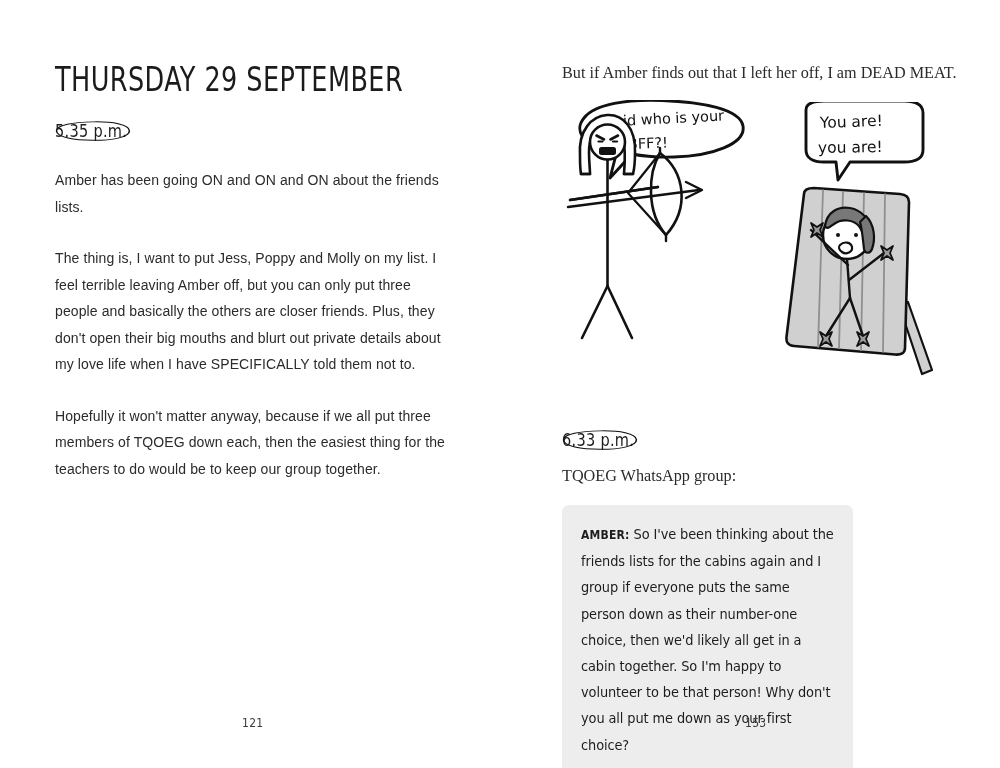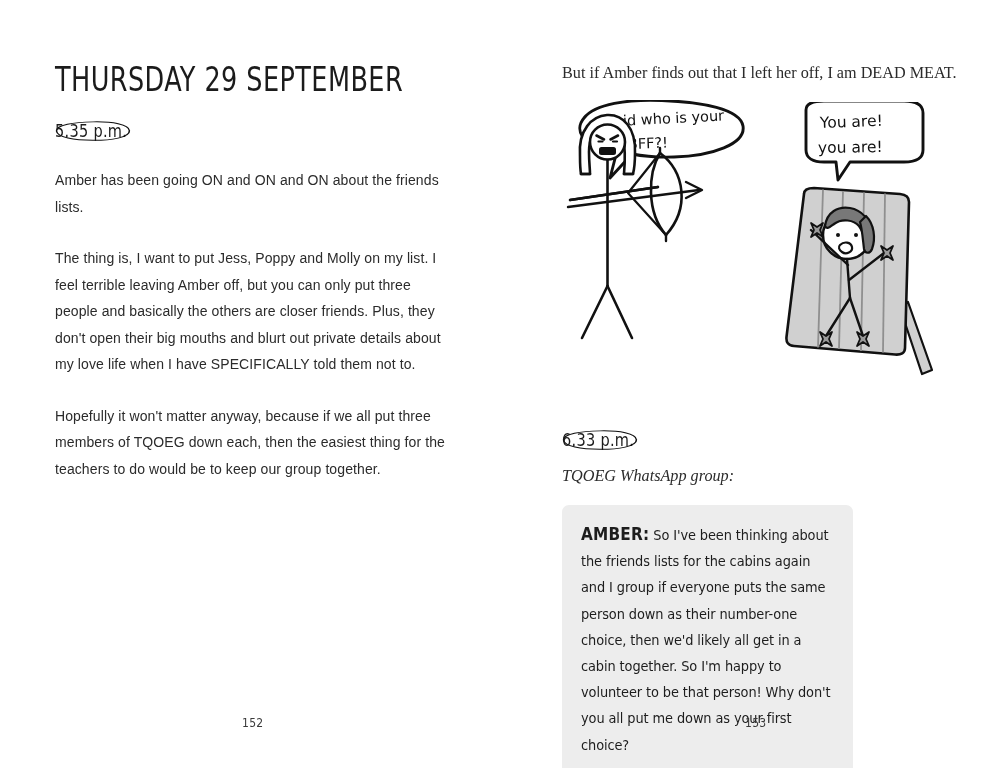--- a/index.html
+++ b/index.html
@@ -123,39 +123,38 @@
     top: 2px;
   }
 
   
   .wa-label {
     font-family: "Liberation Serif", serif;
     font-size: 16.2px;
     line-height: 24px;
     margin: 0 0 17px 0;
     color: #2b2b2b;
-    font-style: italic;
   }
   .wa-box {
     background: #ededed;
     border-radius: 7px;
     padding: 16px 19px 18px 19px;
     width: 253px;
   }
   .wa-msg {
     font-family: "DejaVu Sans Condensed", "Liberation Sans Narrow", "Liberation Sans", sans-serif;
     font-size: 14.4px;
     line-height: 26.2px;
     color: #1d1d1d;
     margin: 0;
     letter-spacing: -0.1px;
   }
   .wa-sender {
     font-weight: bold;
-    font-size: 17px;
+    font-size: 12px;
     letter-spacing: 0.2px;
   }
 
   
   .folio {
     position: absolute;
     font-family: "DejaVu Sans Condensed", "Liberation Sans Narrow", "Liberation Sans", sans-serif;
     font-size: 12px;
     color: #3a3a3a;
     letter-spacing: 0.3px;
@@ -318,16 +317,16 @@
     <p class="wa-label">TQOEG WhatsApp group:</p>
 
     <div class="wa-box">
       <p class="wa-msg">
         <span class="wa-sender">AMBER:</span>
         <span>So I've been thinking about the friends lists for the cabins again and I group if everyone puts the same person down as their number-one choice, then we'd likely all get in a cabin together. So I'm happy to volunteer to be that person! Why don't you all put me down as your first choice?</span>
       </p>
     </div>
   </div>
 
-  <div class="folio folio-left">152</div>
+  <div class="folio folio-left">121</div>
   <div class="folio folio-right">153</div>
 
 </div>
 
 </body></html>

